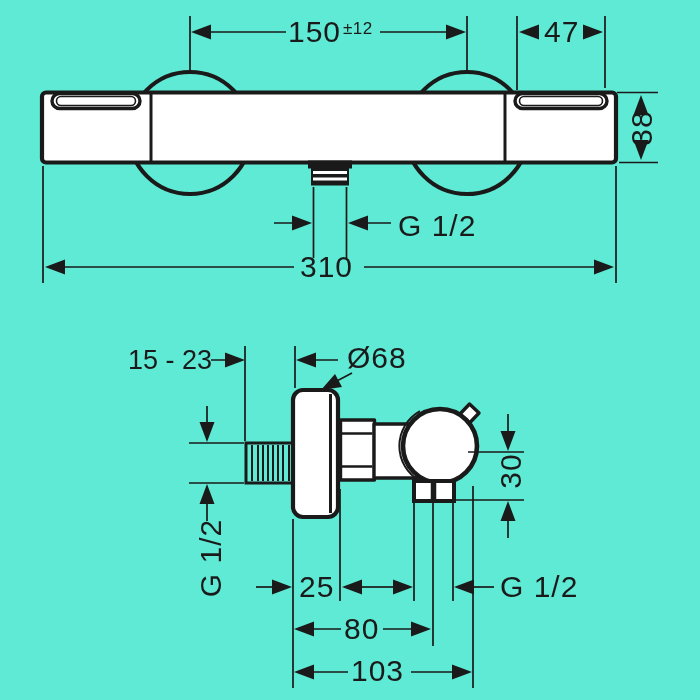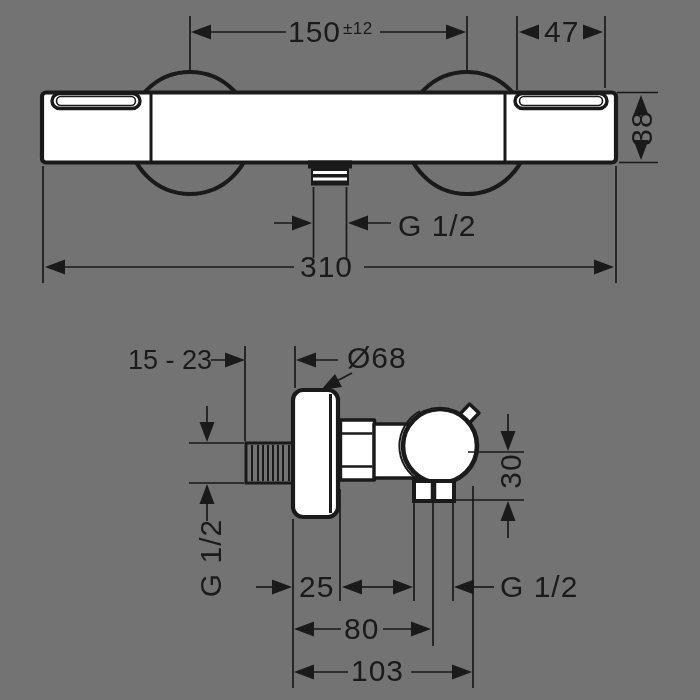--- a/index.html
+++ b/index.html
@@ -1,16 +1,16 @@
 <!DOCTYPE html>
 <html><head>
 <meta charset="utf-8">
 <style>
   html,body{margin:0;padding:0;background:#ffffff;}
-  .canvas{width:700px;height:700px;background:#737373;position:relative;overflow:hidden;}
+  .canvas{width:700px;height:700px;background:#5eead4;position:relative;overflow:hidden;}
   svg{display:block;}
   
   .o4{fill:#ffffff;stroke:#1a1a1a;stroke-width:4.2;stroke-linejoin:round;}
   .o46{fill:#ffffff;stroke:#1a1a1a;stroke-width:4.6;stroke-linejoin:round;}
   .o3{fill:#ffffff;stroke:#1a1a1a;stroke-width:3.4;stroke-linejoin:round;}
   .c4{fill:none;stroke:#1a1a1a;stroke-width:4.2;}
   .ln3{fill:none;stroke:#1a1a1a;stroke-width:3;}
   .ln26{fill:none;stroke:#1a1a1a;stroke-width:2.6;}
   .ln2{fill:none;stroke:#1a1a1a;stroke-width:2;}
   .ln16{fill:none;stroke:#1a1a1a;stroke-width:1.6;}

